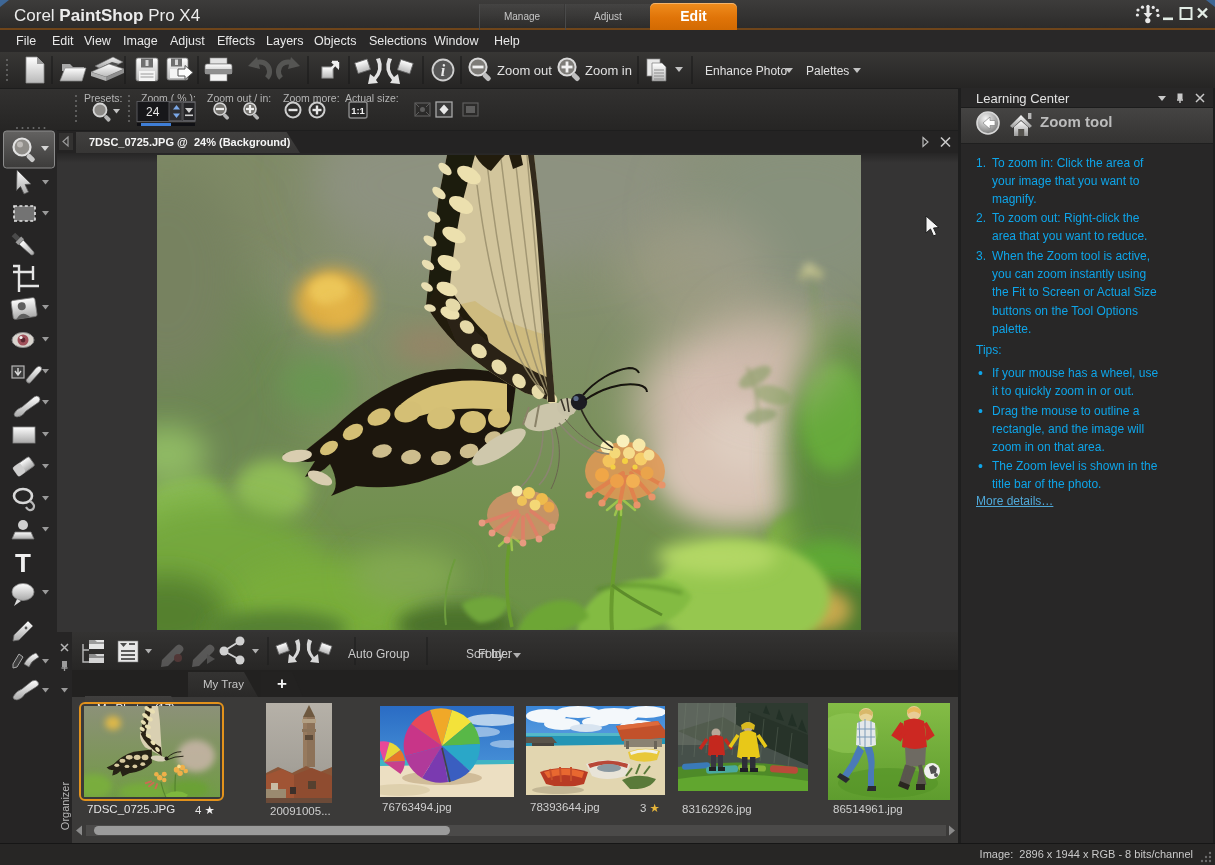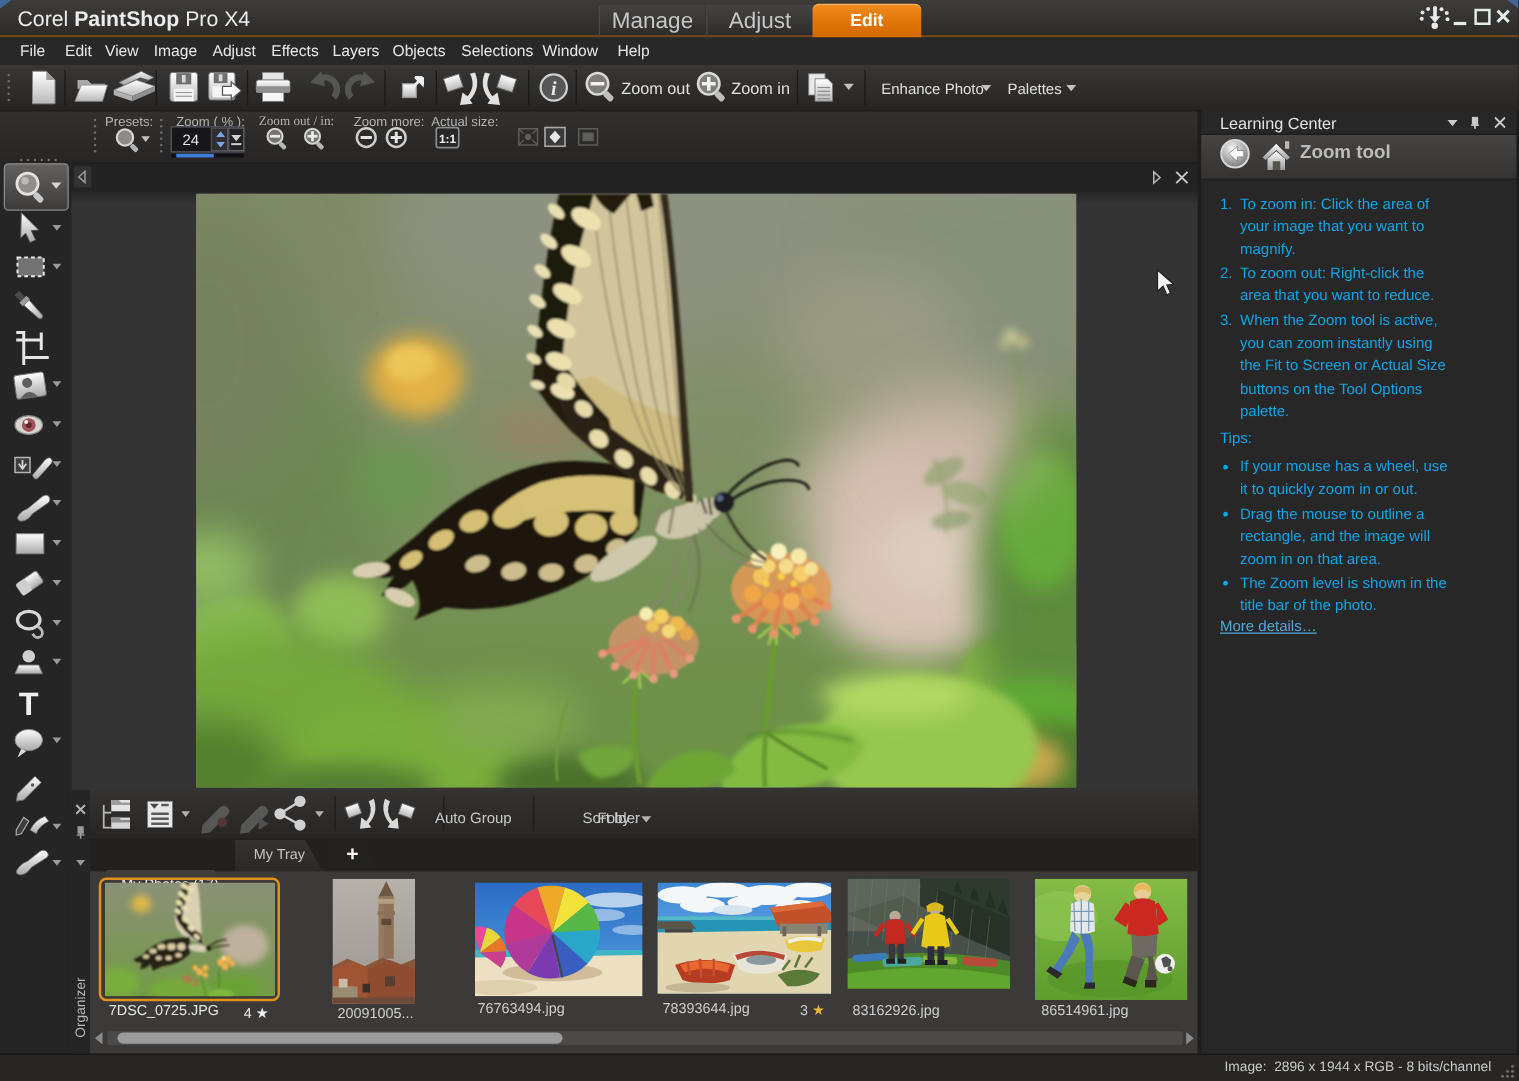--- a/index.html
+++ b/index.html
@@ -5,21 +5,21 @@
 html,body{margin:0;padding:0;background:#1b1b1b;}
 *{box-sizing:border-box;}
 #app{position:relative;width:1215px;height:865px;overflow:hidden;
   font-family:"Liberation Sans",sans-serif;background:#1e1e1e;}
 .ab{position:absolute;}
 .txt{color:#e0e0e0;white-space:nowrap;}
 
 #titlebar{left:0;top:0;width:1215px;height:30px;
   background:linear-gradient(#3d3c3b,#2b2a29);border-bottom:0;}
 #titleline{left:0;top:28px;width:1215px;height:2px;background:#6f451a;}
-.ttab{top:4px;height:26px;color:#c6c6c6;font-size:18px;text-align:center;line-height:25px;
+.ttab{top:4px;height:26px;color:#c6c6c6;font-size:10px;text-align:center;line-height:25px;
   background:linear-gradient(rgba(255,255,255,.05),rgba(255,255,255,0));}
 #edittab{left:650px;top:3px;width:87px;height:27px;border-radius:5px 5px 0 0;
   background:linear-gradient(#f08d1e,#e07408 55%,#d26a02);color:#fff;font-weight:bold;
   font-size:14px;text-align:center;line-height:26px;box-shadow:inset 0 1px 0 rgba(255,255,255,.35);}
 
 #menubar{left:0;top:30px;width:1215px;height:22px;background:#292828;}
 .mi{top:34px;font-size:12.5px;color:#e8e8e8;}
 
 #toolbar1{left:0;top:52px;width:1215px;height:36px;background:linear-gradient(#383735,#262524);}
 #toolbar2{left:0;top:88px;width:958px;height:42px;background:linear-gradient(#323130,#262524);border-top:1px solid #1d1d1d;}
@@ -201,21 +201,21 @@
   <div class="ab txt" style="left:585px;top:63px;font-size:13px;">Zoom in</div>
   <div class="ab txt" style="left:705px;top:64px;font-size:12px;">Enhance Photo</div>
   <div class="ab txt" style="left:806px;top:64px;font-size:12px;">Palettes</div>
   <svg class="ab" style="left:785px;top:67px;" width="80" height="8" viewBox="0 0 80 8">
     <path d="M0 1 h8 l-4 5 z" fill="#c2c2c2"></path>
       <path d="M68 1 h8 l-4 5 z" fill="#c2c2c2"></path>
   </svg>
 
   <div class="ab lbl2" style="left:84px;">Presets:</div>
   <div class="ab lbl2" style="left:141px;">Zoom ( % ):</div>
-  <div class="ab lbl2" style="left:207px;font-family:Liberation Serif, serif;">Zoom out / in:</div>
+  <div class="ab lbl2" style="left:207px;">Zoom out / in:</div>
   <div class="ab lbl2" style="left:283px;">Zoom more:</div>
   <div class="ab lbl2" style="left:345px;">Actual size:</div>
   <svg class="ab" style="left:0;top:88px;" width="520" height="42" viewBox="0 0 520 42">
     <g fill="#6e6e6e">
       <circle cx="76" cy="8" r="1"></circle>
         <circle cx="76" cy="13" r="1"></circle>
         <circle cx="76" cy="18" r="1"></circle>
         <circle cx="76" cy="23" r="1"></circle>
         <circle cx="76" cy="28" r="1"></circle>
         <circle cx="76" cy="33" r="1"></circle>
@@ -367,20 +367,21 @@
     <path d="M42 558 h7 l-3.5 4.5 z" fill="#9a9a9a"></path>
   </svg>
   <div class="ab" id="doctabbar"></div>
 
   <svg class="ab" style="left:57px;top:131px;" width="901" height="22" viewBox="0 0 901 22">
     <rect x="2" y="2" width="14" height="17" fill="#333231"></rect>
     <path d="M11 6 l-5 4.5 5 4.5 z" fill="none" stroke="#9a9a9a" stroke-width="1.2"></path>
     <path d="M866 6.5 l5 4.5 -5 4.5 z" fill="none" stroke="#b9b9b9" stroke-width="1.2"></path>
     <path d="M884 6.5 l9 9 m0 -9 l-9 9" stroke="#c9c9c9" stroke-width="1.6"></path>
   </svg>
+  <div class="ab" id="doctab">7DSC_0725.JPG @&nbsp; 24% (Background)</div>
   <div class="ab" id="canvas"></div>
   <svg class="ab" style="left:925px;top:215px;" width="16" height="24" viewBox="0 0 16 24">
     <path d="M1 1 L1 18 L5.5 14 L8.5 21 L11.5 19.5 L8.5 13 L14 12.5 Z" fill="#f5f5f5" stroke="#222" stroke-width="1"></path>
   </svg>
   <div class="ab" id="photo" style="left:157px;top:155px;width:704px;height:475px;">
   <svg width="704" height="475" viewBox="0 0 704 475">
     <defs>
       <linearGradient id="pbg" x1="0" y1="0" x2="0" y2="1">
         <stop offset="0" stop-color="#8b9077"></stop>
             <stop offset="0.3" stop-color="#848f6e"></stop>

